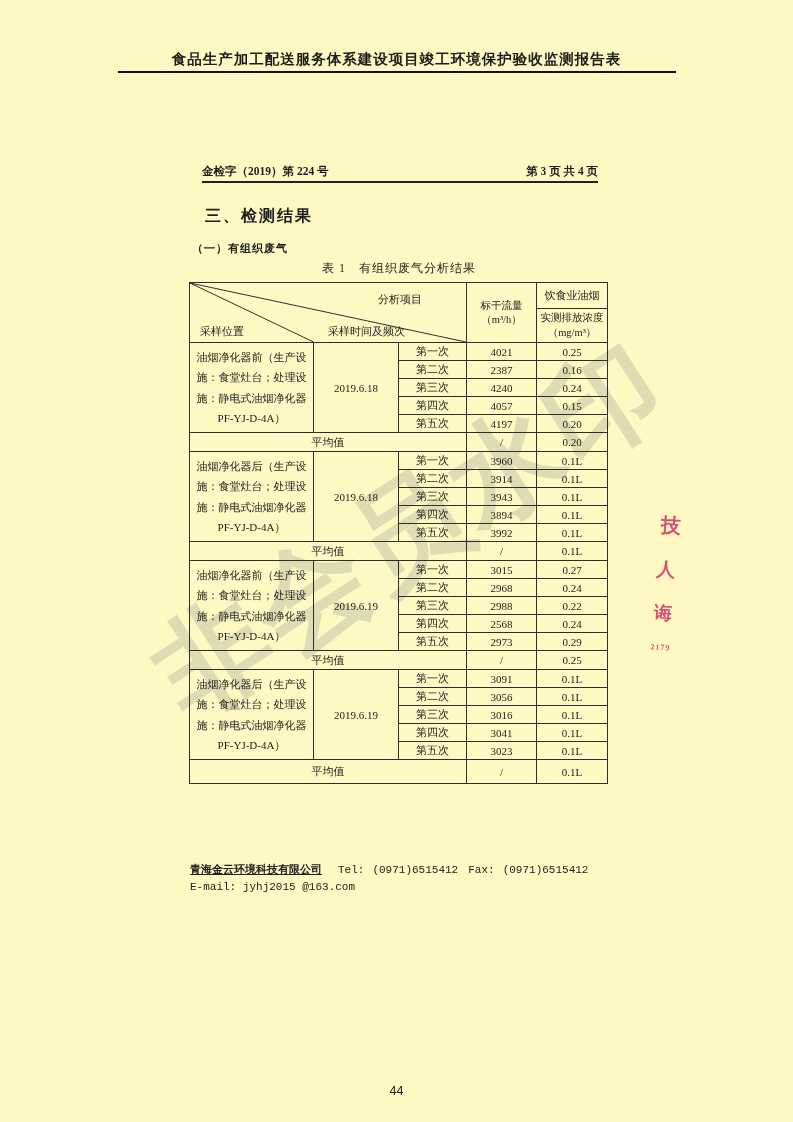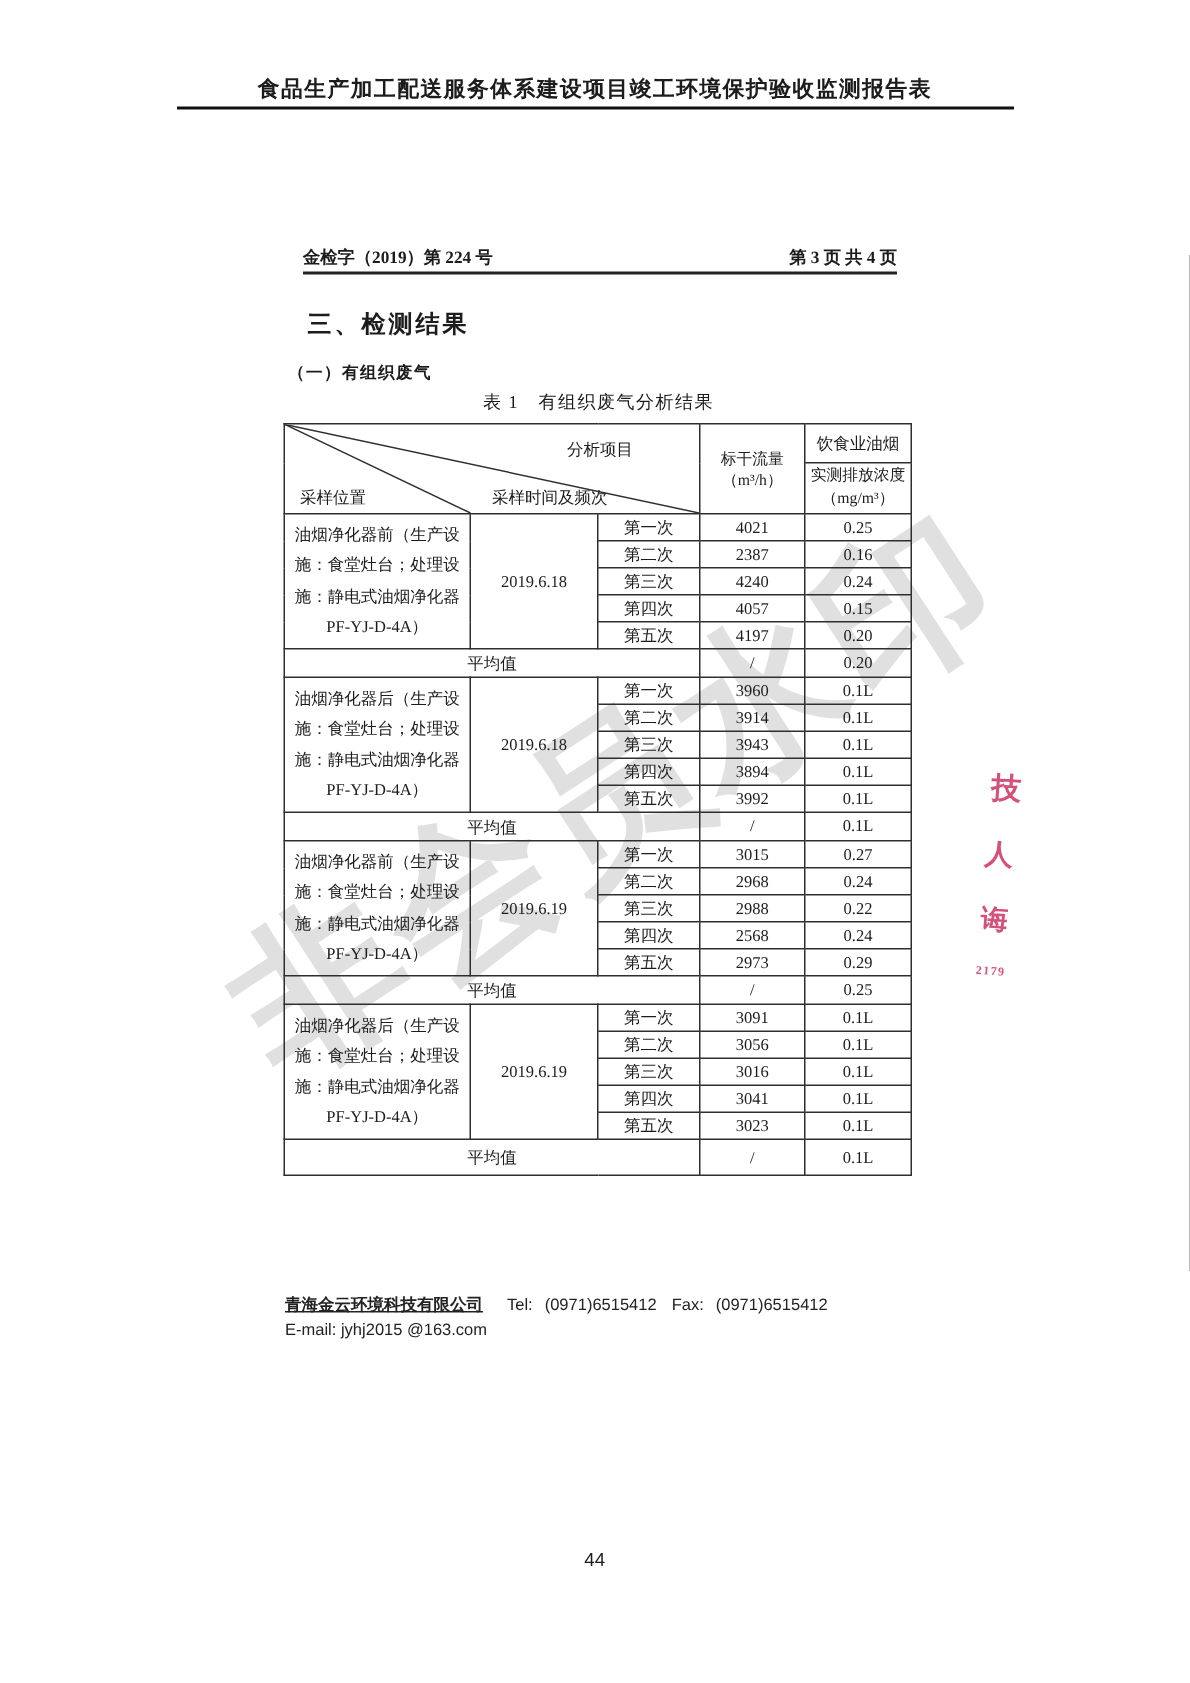--- a/index.html
+++ b/index.html
@@ -1,21 +1,21 @@
 <!DOCTYPE html>
 <html><head>
 <meta charset="utf-8">
 <style>
   * { margin: 0; padding: 0; box-sizing: border-box; }
   html, body { background: #888; }
   .page {
     position: relative;
     width: 793px; height: 1122px;
     margin: 0 auto;
-    background: #ffffff;
+    background: #fef9c3;
     overflow: hidden;
     font-family: "Liberation Serif", "DejaVu Serif", serif;
     color: #1c1c1c;
   }
 
   
   .doc-title {
     position: absolute; top: 50px; left: 0; width: 100%;
     text-align: center; font-size: 14.5px; font-weight: bold; letter-spacing: 1px;
   }
@@ -104,29 +104,29 @@
     opacity: 0.88;
   }
   .stamp .frag-a { font-size: 20px; letter-spacing: -4px; }
   .stamp .frag-b { font-size: 19px; }
   .stamp .frag-c { font-size: 18px; }
   .stamp .frag-d { font-size: 8px; letter-spacing: 1px; }
 
   
   .footer {
     position: absolute; top: 862px; left: 190px;
-    font-family: Liberation Sans, sans-serif;
+    font-family: Liberation Mono, monospace;
     font-size: 11px; color: #222; line-height: 17px;
   }
   .footer .company { font-weight: bold; text-decoration: underline; margin-right: 6px; }
   .footer .lbl { margin-left: 10px; margin-right: 8px; }
   .footer .lbl:first-of-type { margin-left: 4px; }
 
   .page-number {
-    position: absolute; top: 1033px; left: 0; width: 100%;
+    position: absolute; top: 1084px; left: 0; width: 100%;
     text-align: center; font-size: 12.5px;
     font-family: "Liberation Sans", sans-serif;
   }
 </style>
 </head>
 <body>
 
 <div class="page">
 
   <div class="doc-title">食品生产加工配送服务体系建设项目竣工环境保护验收监测报告表</div>

